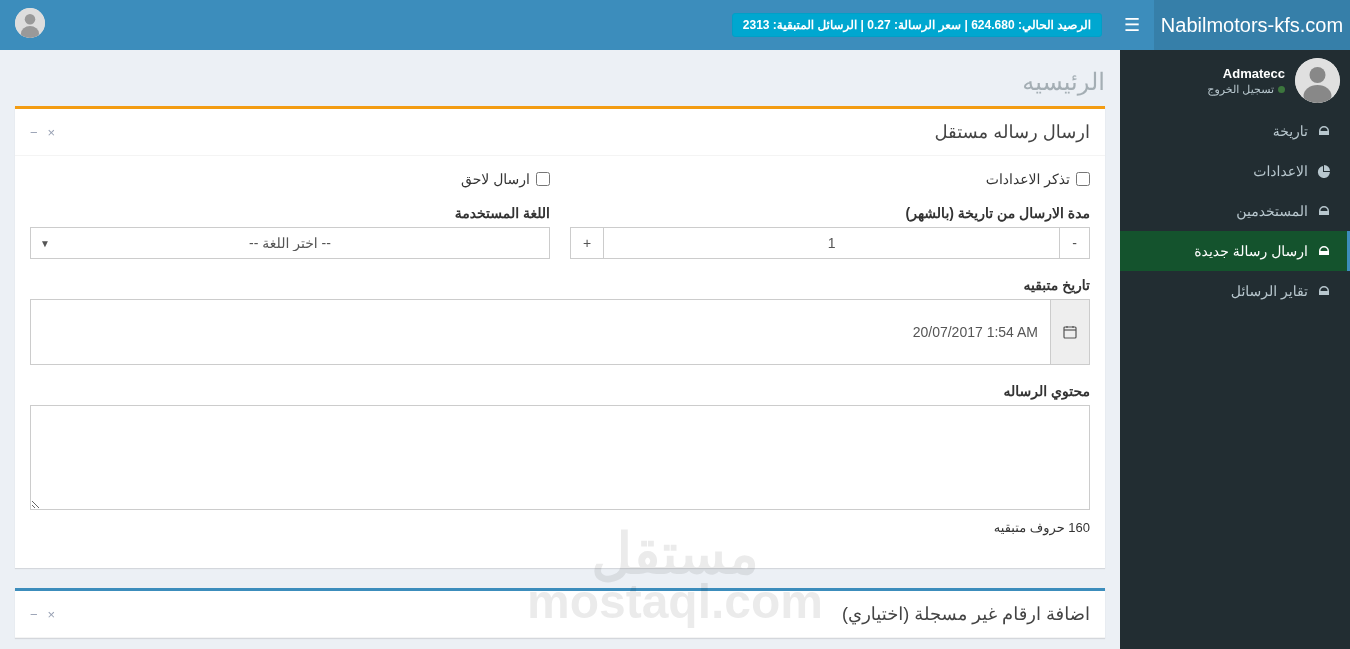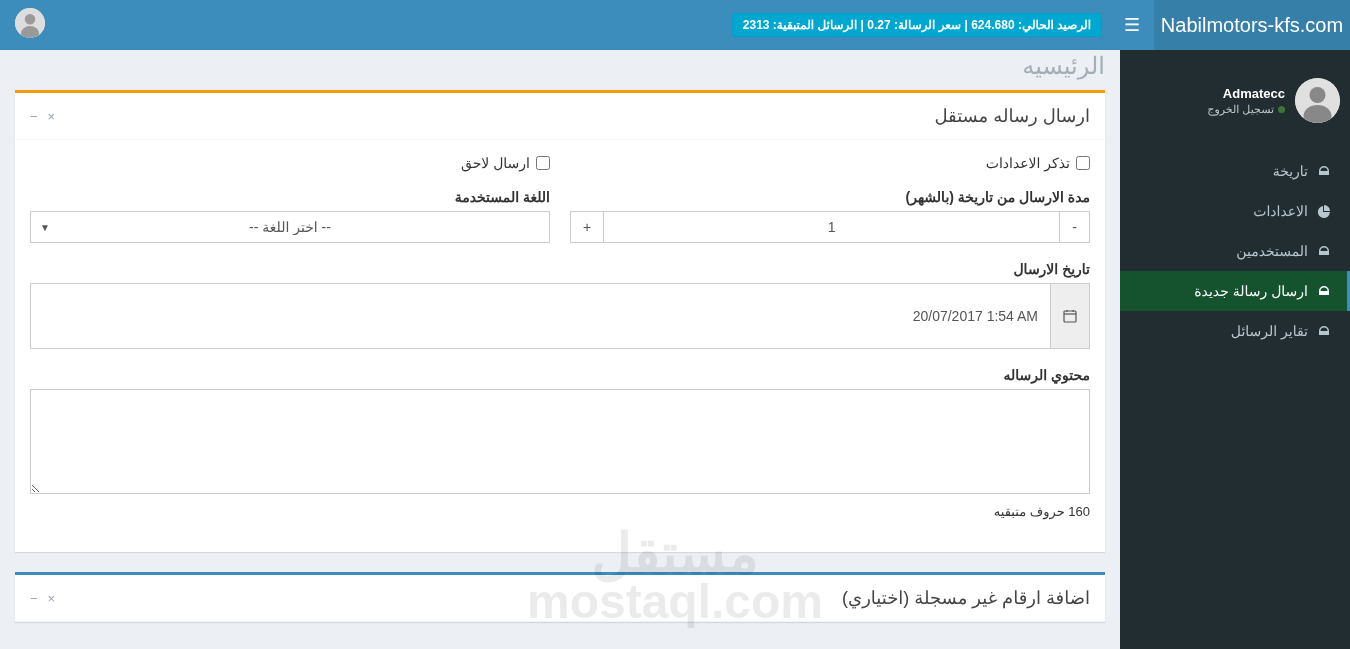--- a/index.html
+++ b/index.html
@@ -65,21 +65,21 @@
 
 .wrapper { display: flex; min-height: calc(100vh - 50px); }
 
 .sidebar {
   width: 230px;
   background: #222d32;
   color: #b8c7ce;
   flex-shrink: 0;
 }
 .user-panel {
-  padding: 28px 10px;
+  padding: 8px 10px;
   display: flex;
   align-items: center;
   gap: 10px;
 }
 .user-panel-img {
   width: 45px;
   height: 45px;
   border-radius: 50%;
   background: #e8e8e8;
   overflow: hidden;
@@ -108,21 +108,21 @@
   border-right-color: #3c8dbc;
 }
 .nav-icon { width: 16px; display: inline-flex; justify-content: center; }
 
 .content {
   flex: 1;
   padding: 0;
   min-width: 0;
 }
 .content-header {
-  padding: 2px 15px 10px;
+  padding: 18px 15px 10px;
 }
 .page-title {
   font-size: 24px;
   color: #a4aeb4;
   font-weight: 400;
 }
 .content-body { padding: 0 15px 15px; }
 
 .panel {
   background: #fff;
@@ -407,21 +407,21 @@
                 <select class="form-control select">
                   <option>-- اختر اللغة --</option>
                 </select>
                 <span class="select-arrow">▼</span>
               </div>
             </div>
           </div>
 
           <div class="form-row">
             <div class="form-col full">
-              <label class="form-label">تاريخ الارسال</label>
+              <label class="form-label">تاريخ متبقيه</label>
               <div class="date-group">
                 <span class="date-addon">
                   <svg width="14" height="14" viewBox="0 0 14 14">
                       <rect x="1" y="2" width="12" height="11" rx="1" fill="none" stroke="currentColor" stroke-width="1.2"></rect>
                       <line x1="1" y1="5" x2="13" y2="5" stroke="currentColor" stroke-width="1.2"></line>
                       <line x1="4" y1="1" x2="4" y2="3" stroke="currentColor" stroke-width="1.2"></line>
                       <line x1="10" y1="1" x2="10" y2="3" stroke="currentColor" stroke-width="1.2"></line>
                     </svg>
                 </span>
                 <input class="date-input" type="text" value="20/07/2017 1:54 AM" style="">

